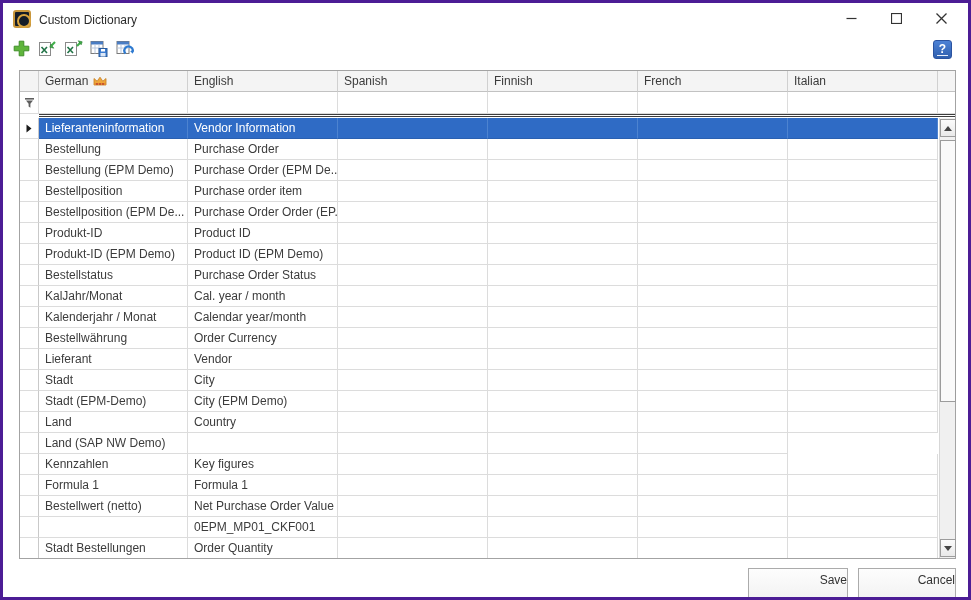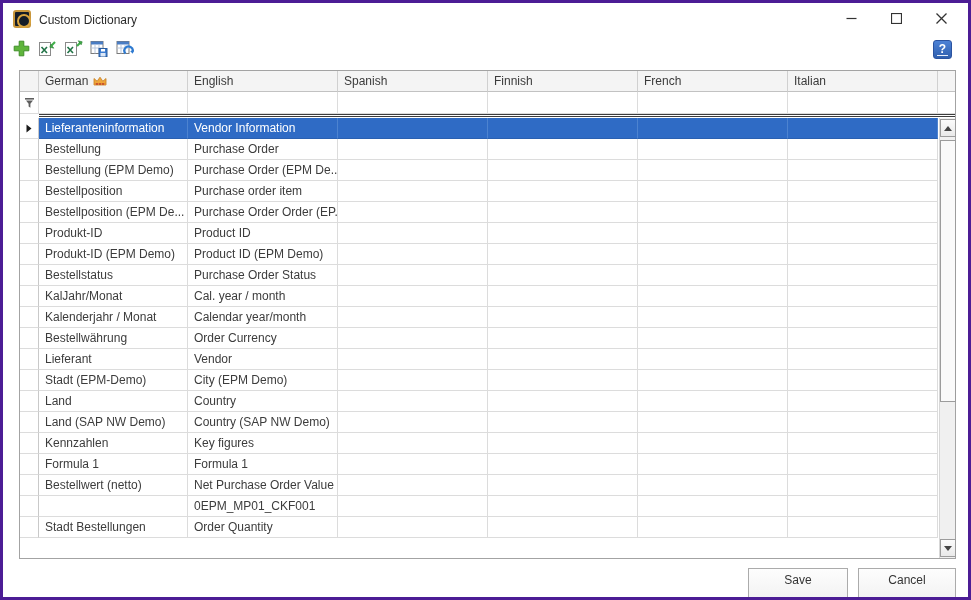--- a/index.html
+++ b/index.html
@@ -73,21 +73,21 @@
     border:1px solid #9c9c9c; display:flex; align-items:center; justify-content:center;
   }
   .sbtn.up { top:1px; } .sbtn.down { bottom:1px; }
   .thumb { position:absolute; left:0; top:22px; width:16px; height:262px; background:#fafafa; border:1px solid #9c9c9c; }
   .tri { width:0; height:0; border-left:4px solid transparent; border-right:4px solid transparent; }
   .tri.up { border-bottom:5px solid #444444; } .tri.down { border-top:5px solid #444444; }
 
   
   .footer-btn {
     position:absolute; top:565px; height:30px; background:linear-gradient(#fdfdfd,#f3f3f3);
-    border:1px solid #ababab; text-align:center; line-height:22px; color:#333333;
+    border:1px solid #ababab; text-align:right; line-height:22px; color:#333333;
   }
   #save-btn { left:745px; width:100px; }
   #cancel-btn { left:855px; width:98px; }
 
   .hlabel { pointer-events:none; }
   svg { display:block; }
 </style>
 </head>
 <body>
 
@@ -317,40 +317,48 @@
           <div class="rowhdr"></div>
           <div class="cell" style="width:149px">Lieferant</div>
           <div class="cell" style="width:150px">Vendor</div>
           <div class="cell" style="width:150px"></div>
           <div class="cell" style="width:150px"></div>
           <div class="cell" style="width:150px"></div>
           <div class="cell" style="width:150px"></div>
         </div>
         <div class="row">
           <div class="rowhdr"></div>
+          <div class="cell" style="width:149px">Stadt</div>
+          <div class="cell" style="width:150px">City</div>
+          <div class="cell" style="width:150px"></div>
+          <div class="cell" style="width:150px"></div>
+          <div class="cell" style="width:150px"></div>
+          <div class="cell" style="width:150px"></div>
+        </div>
+        <div class="row">
+          <div class="rowhdr"></div>
           <div class="cell" style="width:149px">Stadt (EPM-Demo)</div>
           <div class="cell" style="width:150px">City (EPM Demo)</div>
           <div class="cell" style="width:150px"></div>
           <div class="cell" style="width:150px"></div>
           <div class="cell" style="width:150px"></div>
           <div class="cell" style="width:150px"></div>
         </div>
         <div class="row">
           <div class="rowhdr"></div>
           <div class="cell" style="width:149px">Land</div>
           <div class="cell" style="width:150px">Country</div>
           <div class="cell" style="width:150px"></div>
           <div class="cell" style="width:150px"></div>
           <div class="cell" style="width:150px"></div>
           <div class="cell" style="width:150px"></div>
         </div>
         <div class="row">
           <div class="rowhdr"></div>
           <div class="cell" style="width:149px">Land (SAP NW Demo)</div>
-          <div class="cell" style="width:150px">Country (SAP NW Demo)</div>
           <div class="cell" style="width:150px"></div>
           <div class="cell" style="width:150px"></div>
           <div class="cell" style="width:150px"></div>
           <div class="cell" style="width:150px"></div>
         </div>
         <div class="row">
           <div class="rowhdr"></div>
           <div class="cell" style="width:149px">Kennzahlen</div>
           <div class="cell" style="width:150px">Key figures</div>
           <div class="cell" style="width:150px"></div>

